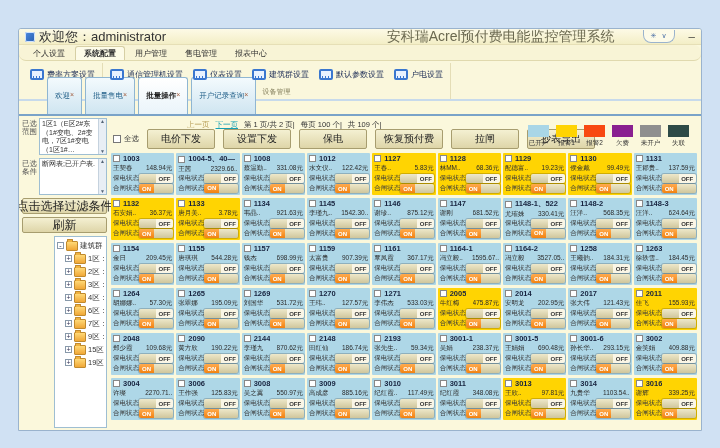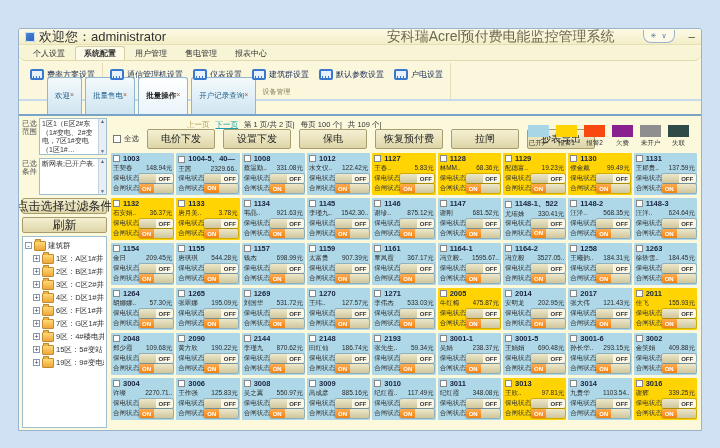--- a/index.html
+++ b/index.html
@@ -51,21 +51,21 @@
            flex-direction:column;gap:3px;background:#fbf8dc;}
   .srow{display:flex;gap:2px;}
   .vlabel{width:15px;font-size:7.5px;color:#555;line-height:8px;word-break:break-all;padding-top:2px;flex:0 0 auto;}
   .sbox{flex:1;height:33px;background:#fff;border:1px solid #9ebed2;font-size:7px;color:#333;
         padding:1px 9px 1px 2px;position:relative;overflow:hidden;line-height:8.5px;}
   .sbar{position:absolute;top:0;right:0;width:7px;height:100%;background:#e8eef5;border-left:1px solid #c5d2de;
         display:flex;flex-direction:column;justify-content:space-between;align-items:center;
         font-size:5px;color:#567;line-height:5px;}
   .sbtn{height:14px;background:linear-gradient(#f4f0d2,#ded5a8);border:1px solid #a79d6f;border-radius:2px;
         font-size:12px;color:#222;display:flex;align-items:center;justify-content:center;white-space:nowrap;}
-  .tree{flex:1;background:#fff;border:1px solid #9ebed2;padding:2px;font-size:7.5px;color:#333;overflow:hidden;}
+  .tree{flex:1;background:#fff;border:1px solid #9ebed2;padding:2px;font-size:7.5px;color:#333;overflow:hidden;margin-left:32px;}
   .titem{display:flex;align-items:center;gap:2px;height:13px;white-space:nowrap;overflow:hidden;}
   .titem.child{padding-left:8px;}
   .exp{width:7px;height:7px;border:1px solid #8899aa;background:#fff;font-size:7px;line-height:5px;
        text-align:center;color:#335;box-sizing:border-box;flex:0 0 auto;}
   .folder{width:10px;height:8px;background:linear-gradient(#ffd977,#f0a737);border:1px solid #c08a2e;
           border-radius:1px;position:relative;flex:0 0 auto;margin-top:1px;}
   .folder::before{content:"";position:absolute;top:-3px;left:0;width:4px;height:2px;background:#f0b23f;
           border:1px solid #c08a2e;border-bottom:none;border-radius:1px 1px 0 0;}
   .tlabel{overflow:hidden;}
   

